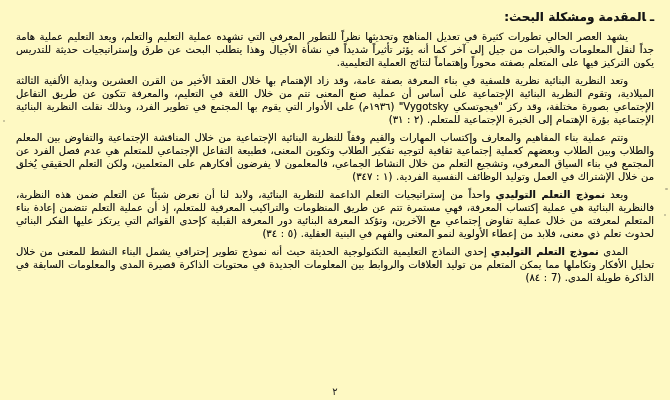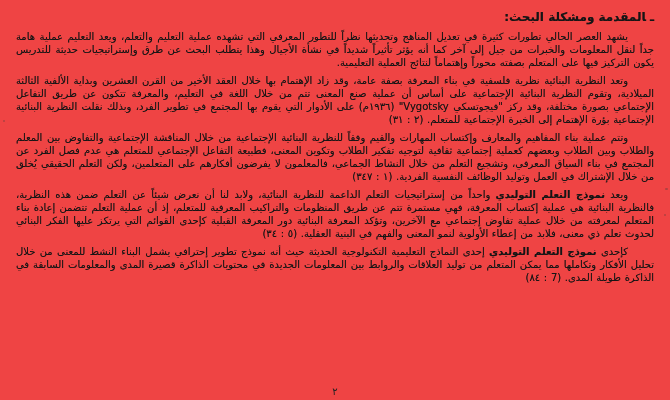--- a/index.html
+++ b/index.html
@@ -4,21 +4,21 @@
 <style>
   html, body {
     margin: 0;
     padding: 0;
     background: #ffffff;
   }
   .page {
     position: relative;
     width: 670px;
     height: 400px;
-    background: #ef4444;
+    background: #fef9c3;
     overflow: hidden;
     font-family: "DejaVu Sans", sans-serif;
   }
   .doc {
     position: absolute;
     top: 10px;
     right: 16px;
     left: 16px;
     direction: rtl;
     color: #151515;
@@ -69,21 +69,21 @@
     <h1 class="heading"><span class="dash">ـ</span><span>المقدمة ومشكلة البحث:</span></h1>
 
     <p class="para"><span>يشهد العصر الحالي تطورات كثيرة في تعديل المناهج وتحديثها نظراً للتطور المعرفي التي تشهده عملية التعليم والتعلم، ويعد التعليم عملية هامة جداً لنقل المعلومات والخبرات من جيل إلى آخر كما أنه يؤثر تأثيراً شديداً في نشأة الأجيال وهذا يتطلب البحث عن طرق وإستراتيجيات حديثة للتدريس يكون التركيز فيها على المتعلم بصفته محوراً وإهتماماً لنتائج العملية التعليمية.</span><span class="bold-term"></span><span></span></p>
 
     <p class="para"><span>وتعد النظرية البنائية نظرية فلسفية في بناء المعرفة بصفة عامة، وقد زاد الإهتمام بها خلال العقد الأخير من القرن العشرين وبداية الألفية الثالثة الميلادية، وتقوم النظرية البنائية الإجتماعية على أساس أن عملية صنع المعنى تتم من خلال اللغة في التعليم، والمعرفة تتكون عن طريق التفاعل الإجتماعي بصورة مختلفة، وقد ركز "فيجوتسكي Vygotsky" (١٩٣٦م) على الأدوار التي يقوم بها المجتمع في تطوير الفرد، وبذلك نقلت النظرية البنائية الإجتماعية بؤرة الإهتمام إلى الخبرة الإجتماعية للمتعلم. (٢ : ٣١)</span><span class="bold-term"></span><span></span></p>
 
     <p class="para"><span>وتتم عملية بناء المفاهيم والمعارف وإكتساب المهارات والقيم وفقاً للنظرية البنائية الإجتماعية من خلال المناقشة الإجتماعية والتفاوض بين المعلم والطلاب وبين الطلاب وبعضهم كعملية إجتماعية ثقافية لتوجيه تفكير الطلاب وتكوين المعنى، فطبيعة التفاعل الإجتماعي للمتعلم هي عدم فصل الفرد عن المجتمع في بناء السياق المعرفي، وتشجيع التعلم من خلال النشاط الجماعي، فالمعلمون لا يفرضون أفكارهم على المتعلمين، ولكن التعلم الحقيقي يُخلق من خلال الإشتراك في العمل وتوليد الوظائف النفسية الفردية. (١ : ٣٤٧)</span><span class="bold-term"></span><span></span></p>
 
     <p class="para"><span>ويعد </span><span class="bold-term">نموذج التعلم التوليدي</span><span> واحداً من إستراتيجيات التعلم الداعمة للنظرية البنائية، ولابد لنا أن نعرض شيئاً عن التعلم ضمن هذه النظرية، فالنظرية البنائية هي عملية إكتساب المعرفة، فهي مستمرة تتم عن طريق المنظومات والتراكيب المعرفية للمتعلم، إذ أن عملية التعلم تتضمن إعادة بناء المتعلم لمعرفته من خلال عملية تفاوض إجتماعي مع الآخرين، وتؤكد المعرفة البنائية دور المعرفة القبلية كإحدى القوائم التي يرتكز عليها الفكر البنائي لحدوث تعلم ذي معنى، فلابد من إعطاء الأولوية لنمو المعنى والفهم في البنية العقلية. (٥ : ٣٤)</span></p>
 
-    <p class="para"><span>كإحدى </span><span class="bold-term">نموذج التعلم التوليدي</span><span> إحدى النماذج التعليمية التكنولوجية الحديثة حيث أنه نموذج تطوير إحترافي يشمل البناء النشط للمعنى من خلال تحليل الأفكار وتكاملها مما يمكن المتعلم من توليد العلاقات والروابط بين المعلومات الجديدة في محتويات الذاكرة قصيرة المدى والمعلومات السابقة في الذاكرة طويلة المدى. (7 : ٨٤)</span></p>
+    <p class="para"><span>المدى </span><span class="bold-term">نموذج التعلم التوليدي</span><span> إحدى النماذج التعليمية التكنولوجية الحديثة حيث أنه نموذج تطوير إحترافي يشمل البناء النشط للمعنى من خلال تحليل الأفكار وتكاملها مما يمكن المتعلم من توليد العلاقات والروابط بين المعلومات الجديدة في محتويات الذاكرة قصيرة المدى والمعلومات السابقة في الذاكرة طويلة المدى. (7 : ٨٤)</span></p>
 
   </div>
 
   <div class="pagenum">٢</div>
 
   <div class="speck s1"></div>
   <div class="speck s2"></div>
   <div class="speck s3"></div>
 </div>
 

